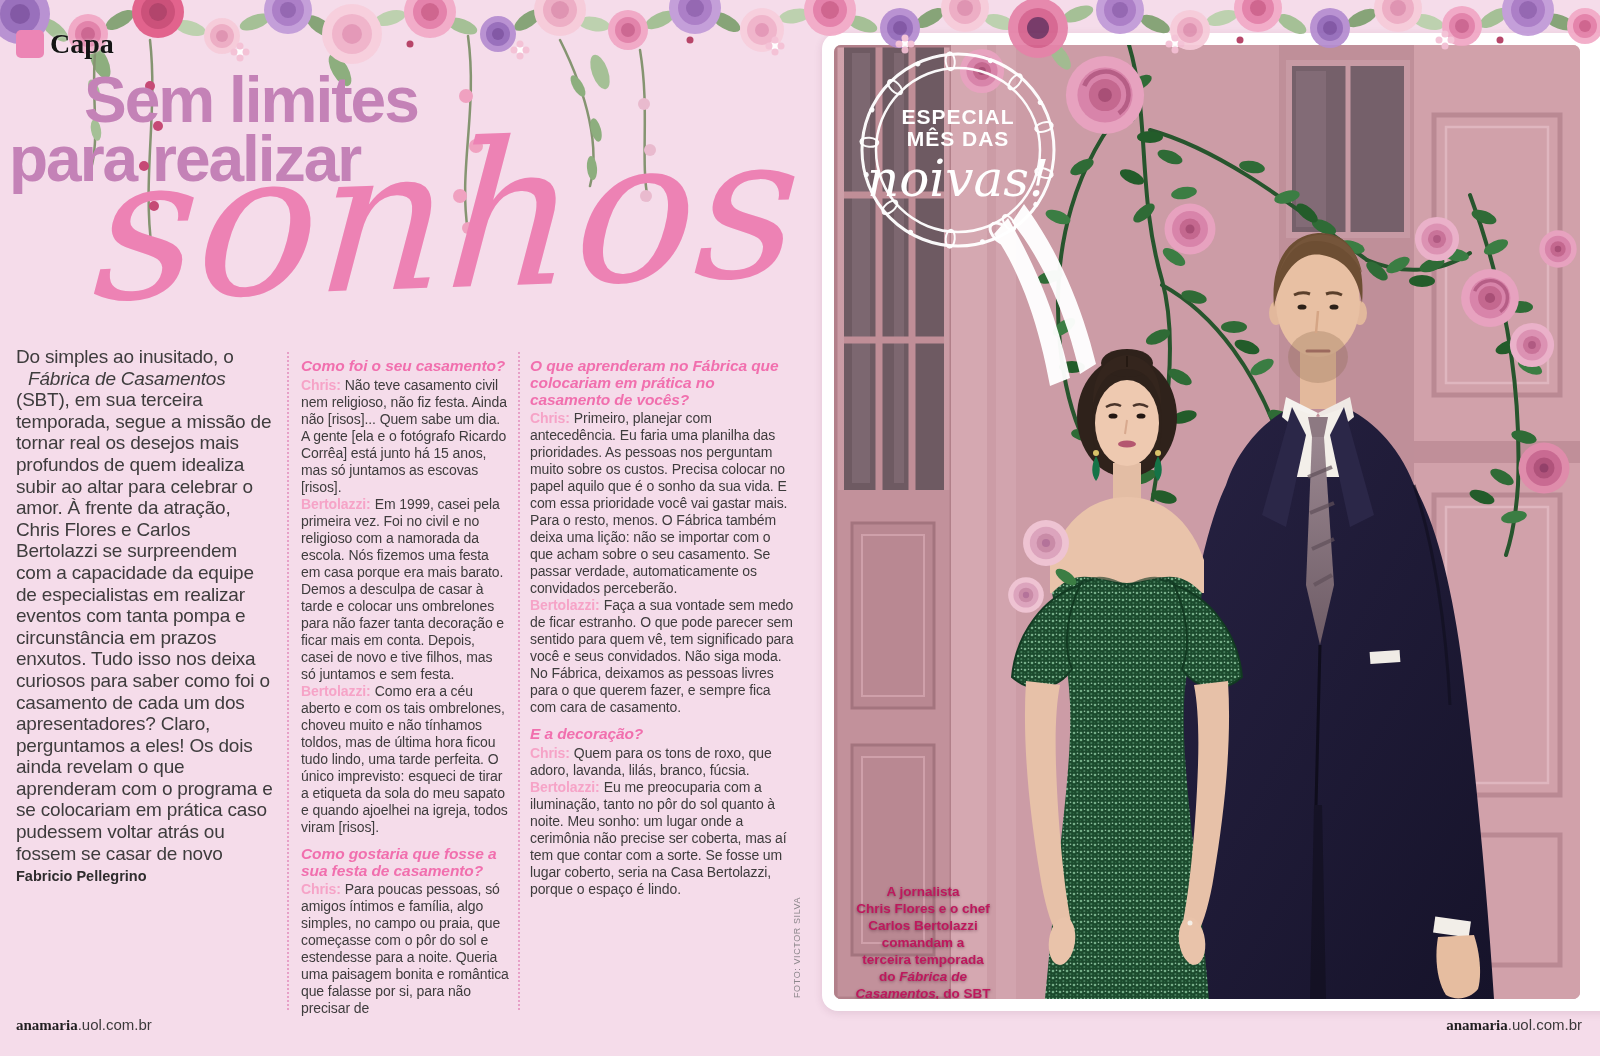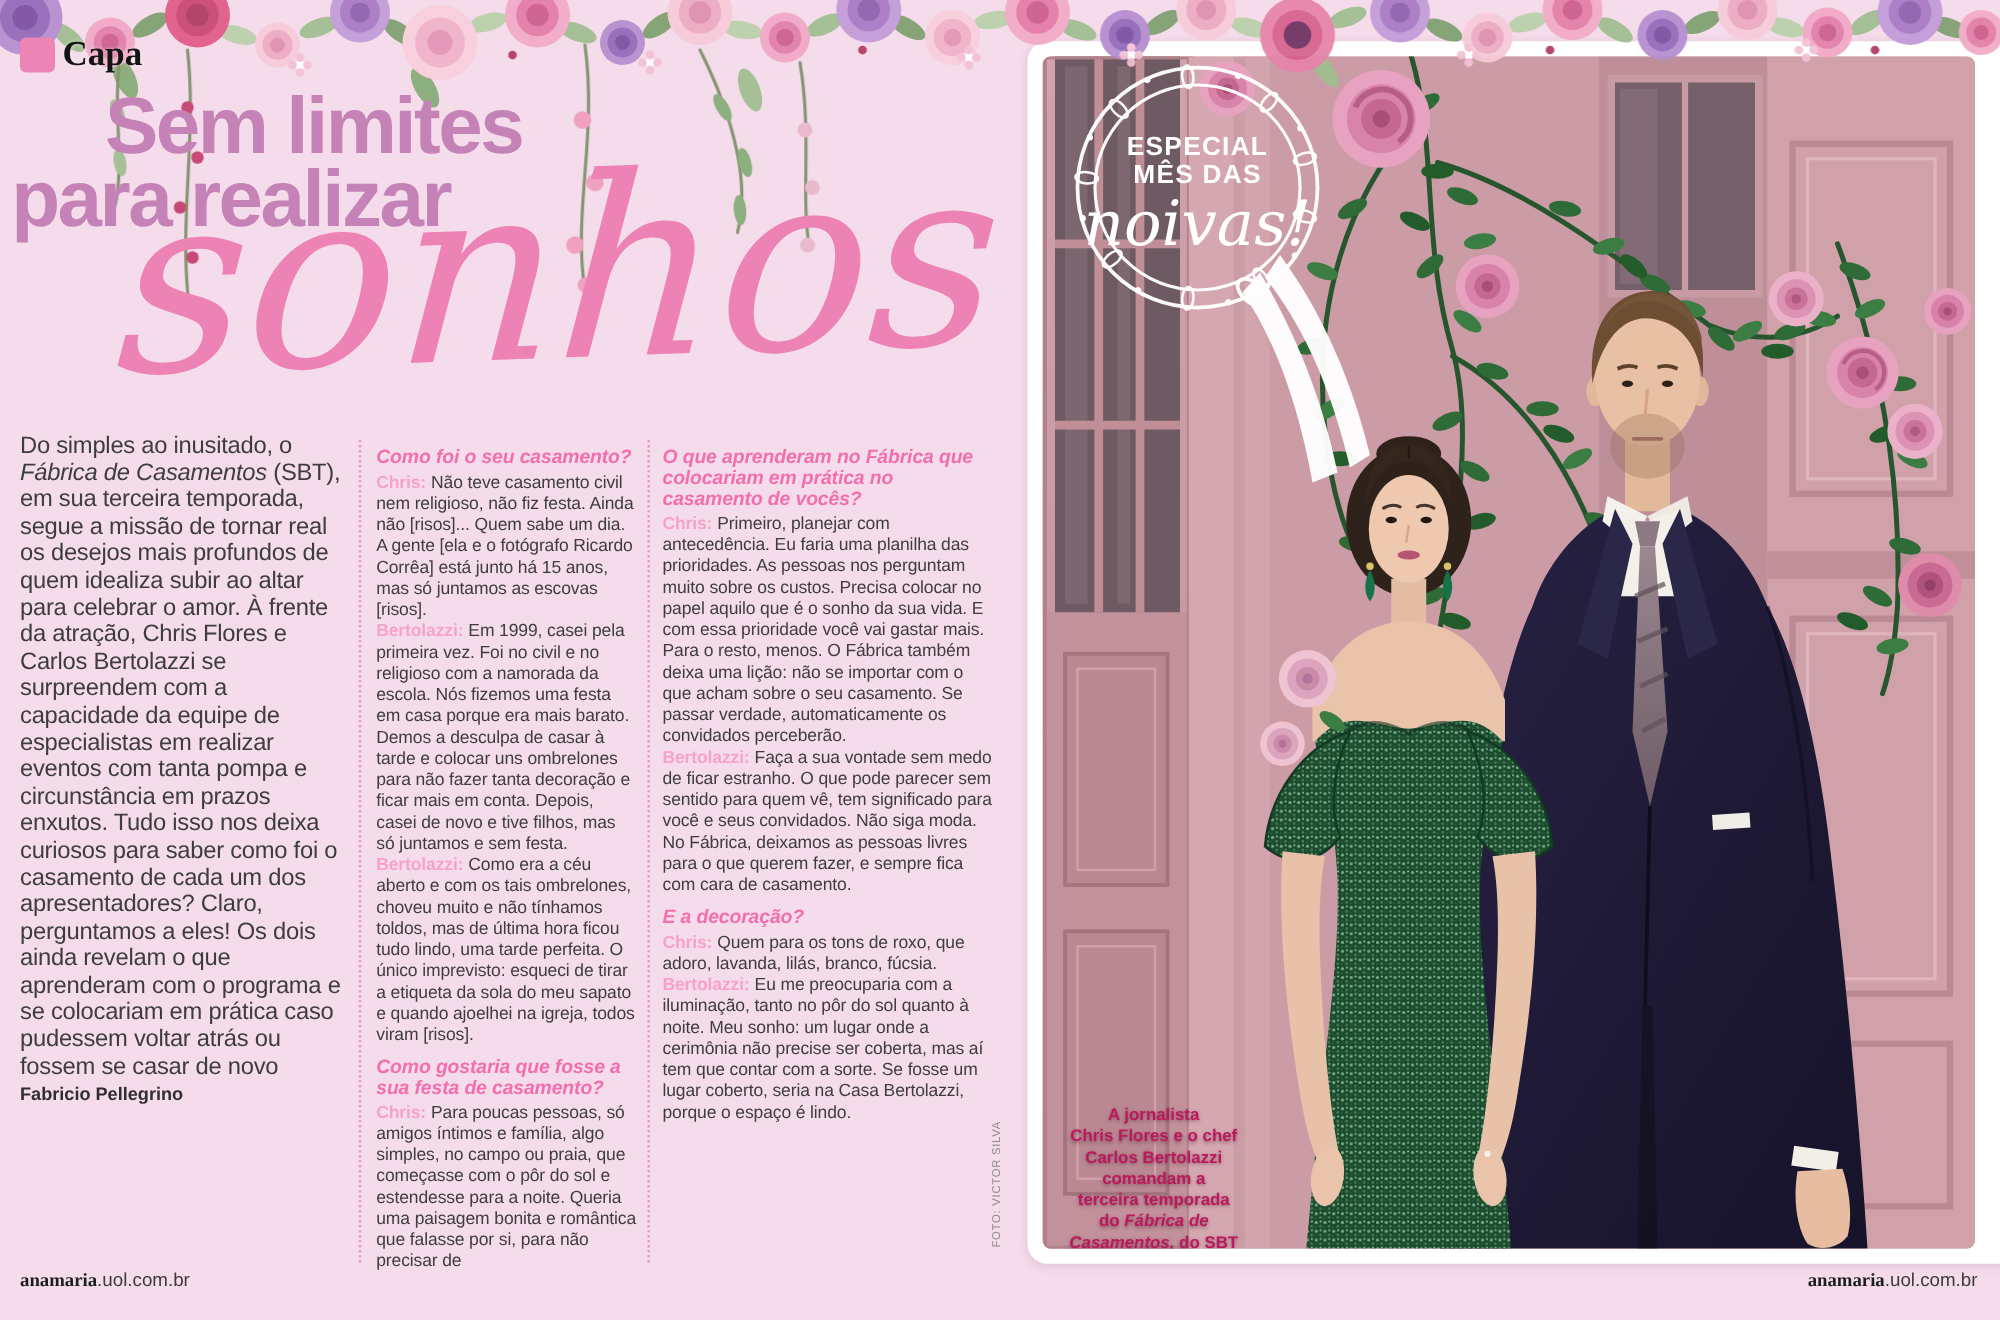--- a/index.html
+++ b/index.html
@@ -21,21 +21,21 @@
   .t-line { position:absolute; font-weight:bold; color:#c482b7; font-size:64px; letter-spacing:-2px; line-height:1; white-space:nowrap; }
   .t1 { left:84px; top:68px; }
   .t2 { left:9px; top:127px; }
   .t-script {
     position:absolute; left:96px; top:118px; font-family:"DejaVu Serif", serif; font-style:italic;
     font-size:200px; line-height:1; color:#ed82b4; transform:rotate(-2deg) skewX(-6deg); white-space:nowrap;
   }
   
   .col { position:absolute; z-index:4; color:#3e3c3d; }
   .col1 { left:16px; top:346px; width:258px; font-size:19px; line-height:21.6px; letter-spacing:-0.2px; }
-  .col1 em { font-style:italic; }
+  .col1 em { font-style:italic;margin-left:12px; }
   .byline { font-weight:bold; font-size:14.5px; color:#2f2d2e; letter-spacing:0; }
   .divider { position:absolute; top:352px; height:658px; border-left:2px dotted #e79fc7; z-index:3; }
   .div1 { left:287px; } .div2 { left:518px; }
   .col2 { left:301px; top:358px; width:208px; }
   .col3 { left:530px; top:358px; width:266px; }
   .col2, .col3 { font-size:14px; line-height:17px; letter-spacing:-0.1px; }
   .question { color:#f16fae; font-style:italic; font-weight:bold; font-size:15.5px; line-height:16.8px;
               margin:10px 0 2px 0; }
   .question:first-child { margin-top:0; }
   .speaker { color:#f6a3c7; font-weight:bold; margin-right:4px; }

